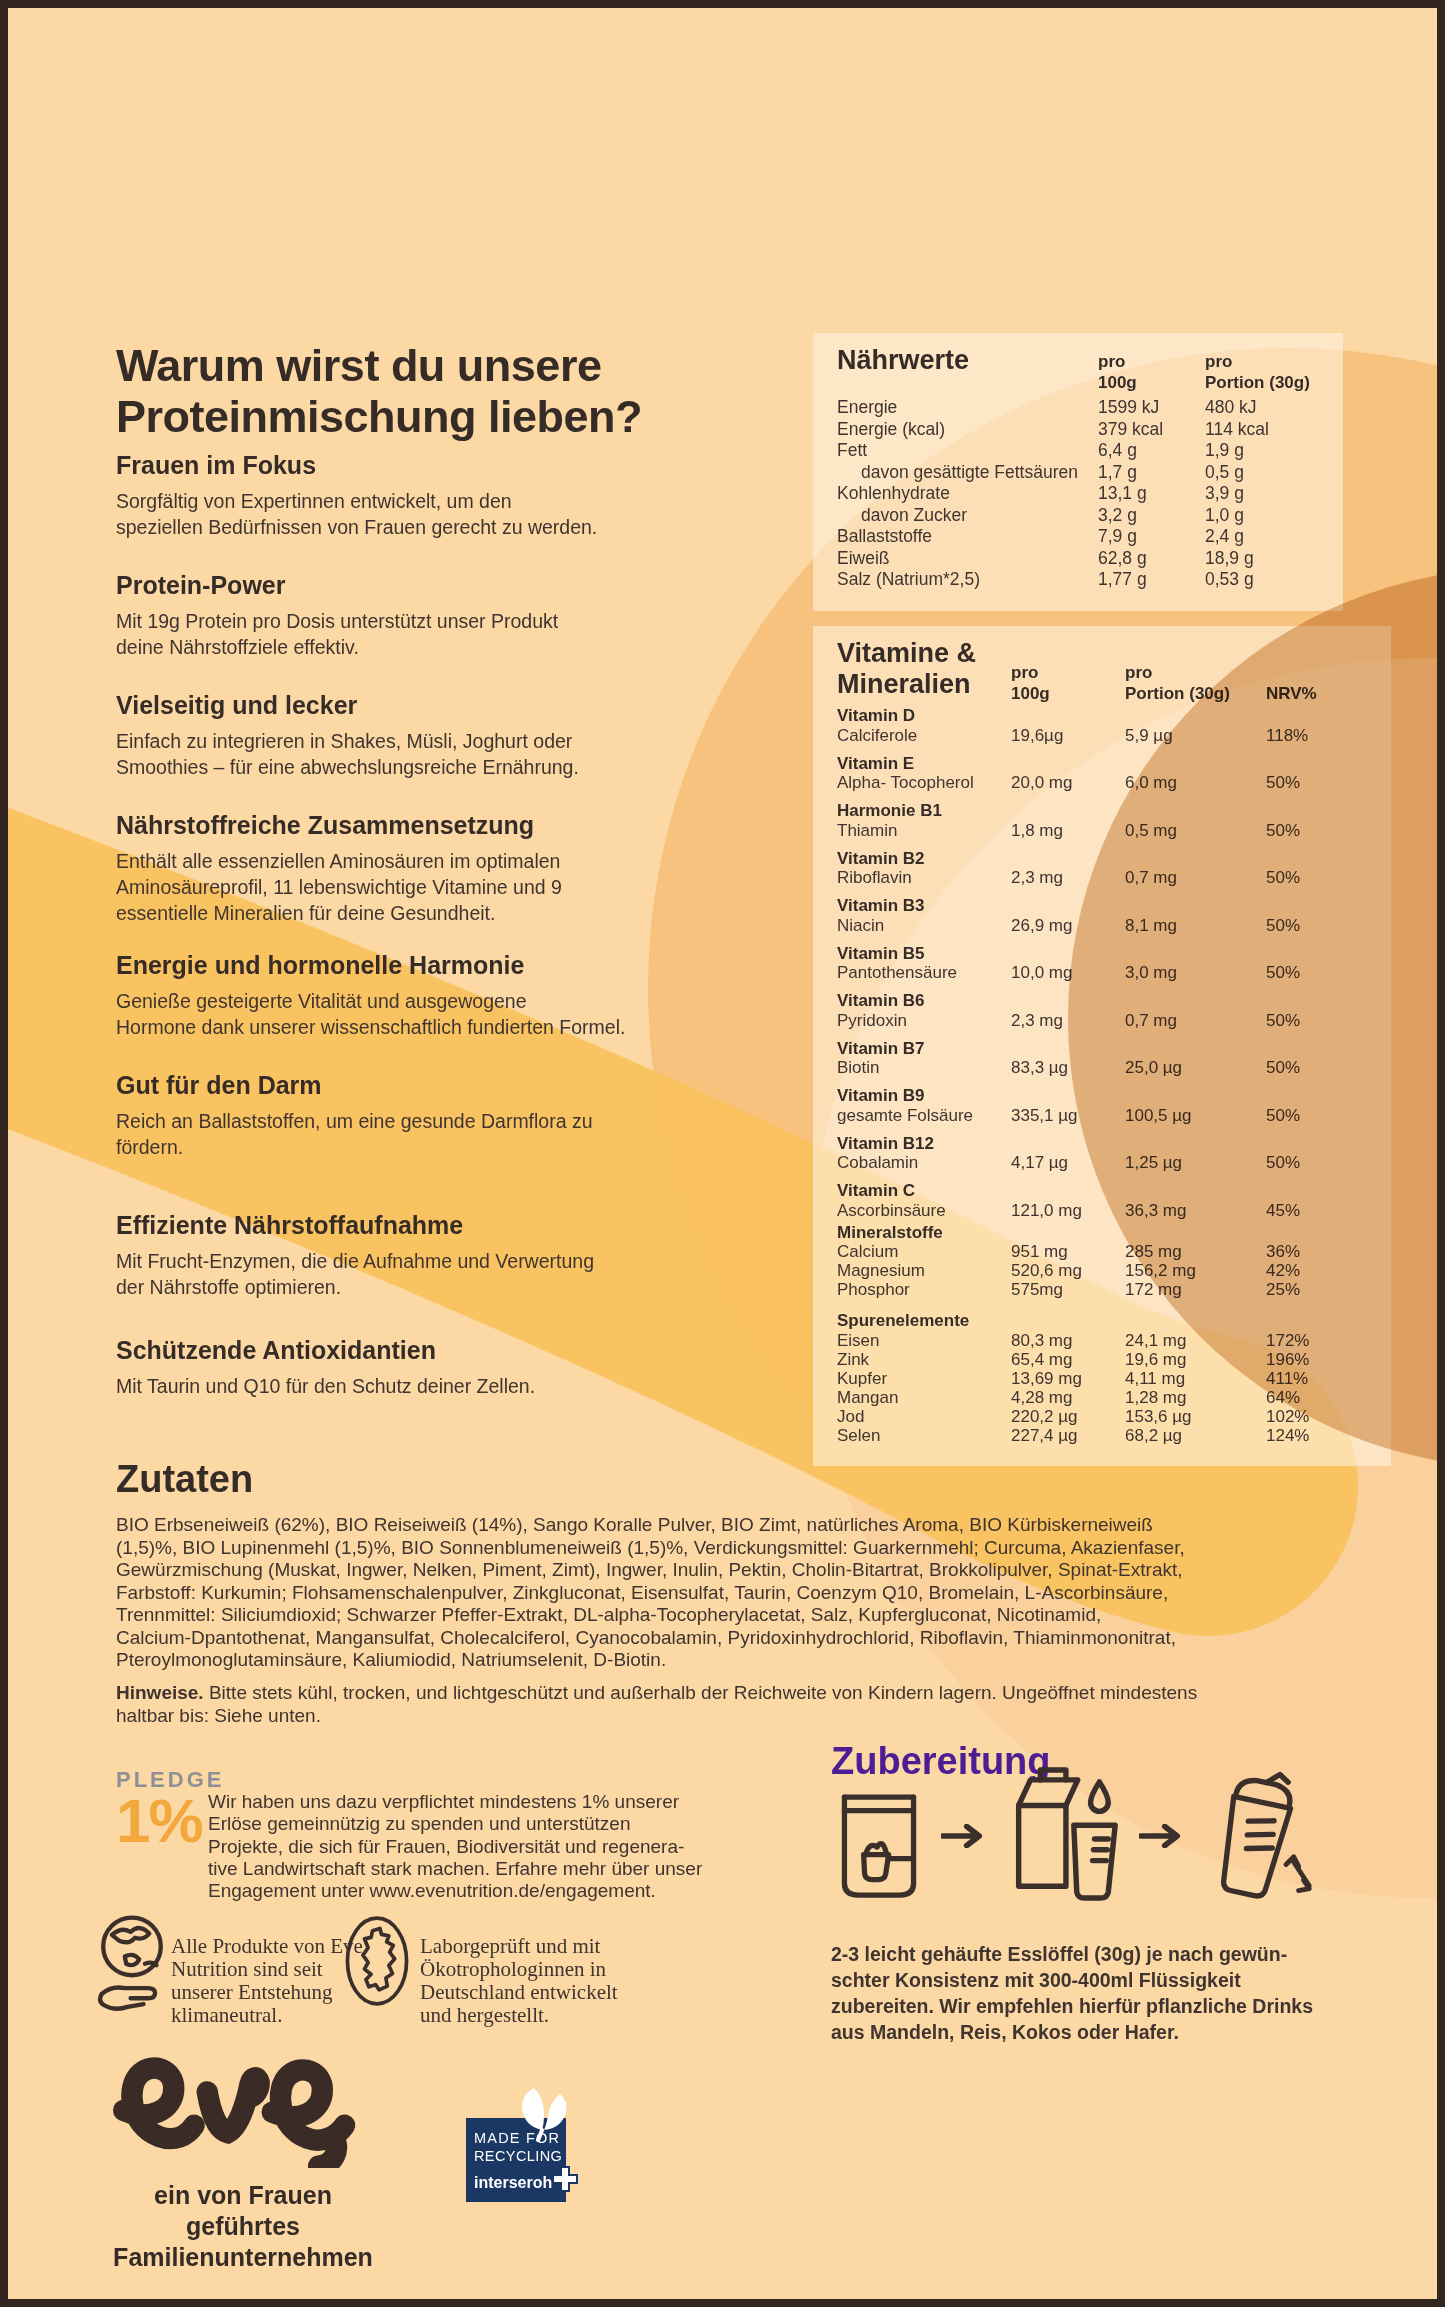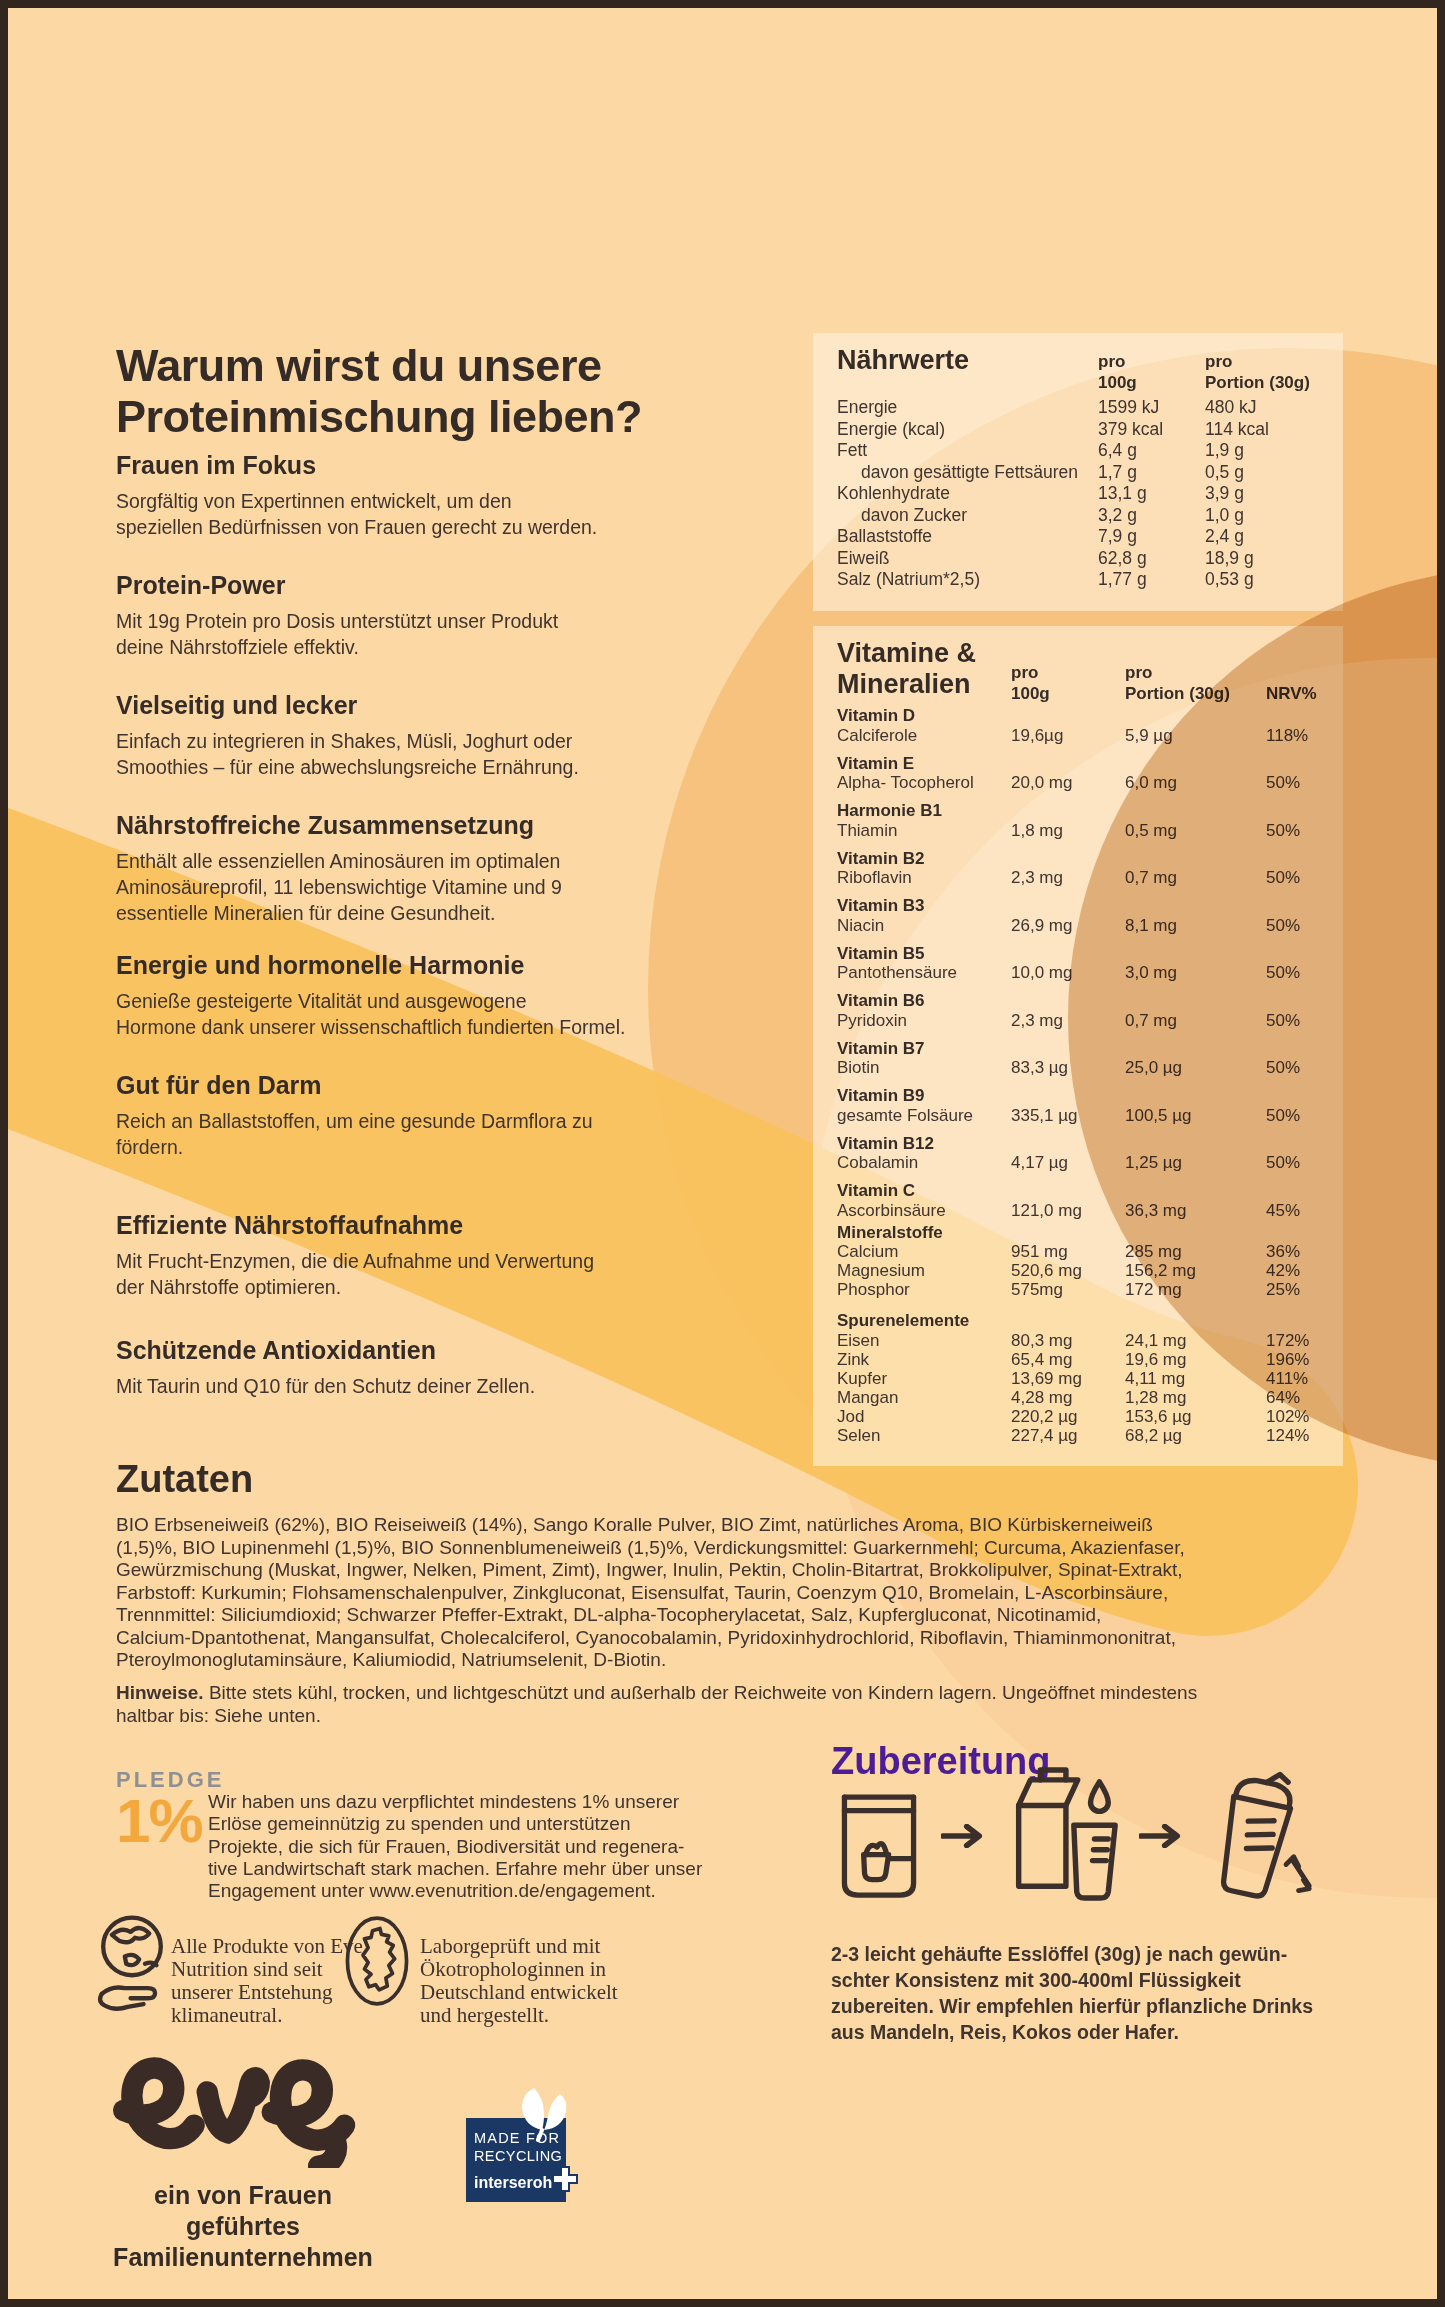--- a/index.html
+++ b/index.html
@@ -26,21 +26,21 @@
   .sec:nth-of-type(7){margin-bottom:35px;}
   .sec h3{margin:0 0 8px 0;font-size:25px;line-height:30px;font-weight:bold;color:#352b27;}
   .sec p{margin:0;font-size:19.5px;line-height:26px;}
   .zutaten-h{left:108px;top:1418px;font-size:38px;font-weight:bold;color:#352b27;z-index:2;}
   .zutaten-body{left:108px;top:1487px;width:1250px;font-size:19px;line-height:22.5px;z-index:2;}
   .hinweise{left:108px;top:1655px;width:1250px;font-size:19px;line-height:22.5px;z-index:2;}
   .hinweise b{font-weight:bold;}
   
   .panel{background:rgba(255,242,222,.6);z-index:2;}
   .panel-nw{left:805px;top:325px;width:530px;height:278px;}
-  .panel-vit{left:805px;top:618px;width:530px;height:840px;}
+  .panel-vit{left:805px;top:618px;width:530px;height:840px;padding-left:48px;}
   .panel h2{position:absolute;left:24px;top:12px;margin:0;font-size:27px;line-height:31px;
             font-weight:bold;color:#352b27;}
   .colhead{position:absolute;font-size:17px;line-height:21px;font-weight:bold;color:#352b27;}
   .nw-rows{position:absolute;left:24px;top:64px;right:14px;}
   .nrow{position:relative;height:21.5px;font-size:17.5px;line-height:21.5px;}
   .nrow.indent .nlabel{padding-left:24px;display:inline-block;}
   .nrow .n1{position:absolute;left:261px;top:0;}
   .nrow .n2{position:absolute;left:368px;top:0;}
   .vit-rows{position:absolute;left:24px;top:80px;right:10px;}
   .vrow{position:relative;height:39px;margin-bottom:8.5px;font-size:17px;line-height:19.5px;}

